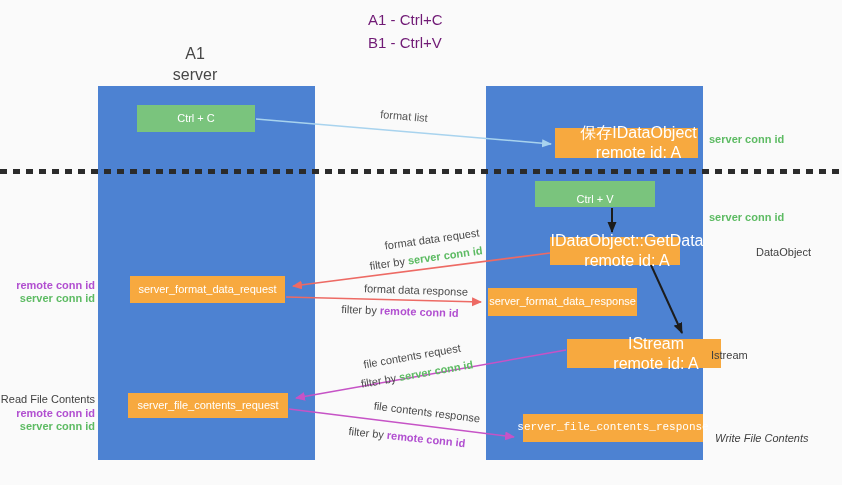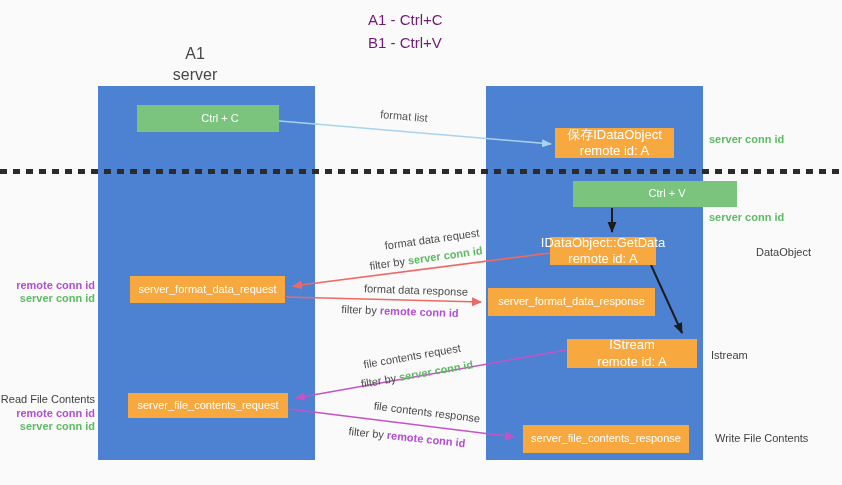--- a/index.html
+++ b/index.html
@@ -8,23 +8,23 @@
     background:var(--background,#fafafa);
     font-family:"Liberation Sans", sans-serif;
   }
   .title { position:absolute; left:368px; top:9px; font-size:15px; color:#701a75; line-height:1.5; }
   .lane { position:absolute; top:86px; width:217px; height:374px; background:var(--lane-blue,#4d82d2); }
   .lane-header { position:absolute; top:44px; width:200px; text-align:center; font-size:16px; color:#474747; line-height:1.3; }
   .divider { position:absolute; left:0; top:169px; width:842px; height:5px;
     background:repeating-linear-gradient(90deg, #2b2b2b 0 7px, transparent 7px 13px); }
   .node { position:absolute; display:flex; flex-direction:column; align-items:center; justify-content:center;
     color:#ffffff; font-size:11px; line-height:1.25; text-align:center; }
-  .node.green { background:var(--node-green,#7ac47d);padding-left:24px; }
+  .node.green { background:var(--node-green,#7ac47d); }
   .node.orange { background:var(--node-orange,#f7a93f); }
-  .node.two-line { font-size:13px; }
+  .node.two-line { font-size:16px;padding-left:24px; }
   .edge-label { position:absolute; white-space:nowrap; font-size:11px; color:#4a4a4a; }
   .side-label { position:absolute; font-size:11px; color:var(--text-dark,#3f3f3f); white-space:nowrap; }
   .left-note { position:absolute; left:0; width:95px; text-align:right; font-size:11px; white-space:nowrap; }
   .left-note.plain { color:var(--text-dark,#3f3f3f); }
   .green-text { color:var(--text-green,#5dbb63); font-weight:bold; }
   .purple-text { color:var(--text-purple,#b14fd0); font-weight:bold; }
   svg.arrows { position:absolute; left:0; top:0; pointer-events:none; }
 </style>
 </head>
 <body>
@@ -72,47 +72,47 @@
 
   <div class="node green" style="left:137px;top:105px;width:118px;height:27px;">
     <span>Ctrl + C</span>
   </div>
 
   <div class="node orange two-line" style="left:555px;top:128px;width:119px;height:30px;">
     <span>保存IDataObject</span>
     <span>remote id: A</span>
   </div>
 
-  <div class="node green" style="left:573px;top:181px;width:140px;height:26px;">
+  <div class="node green" style="left:535px;top:181px;width:120px;height:26px;justify-content:flex-end;">
     <span>Ctrl + V</span>
   </div>
 
   <div class="node orange two-line" style="left:550px;top:237px;width:106px;height:28px;">
     <span>IDataObject::GetData</span>
     <span>remote id: A</span>
   </div>
 
   <div class="node orange" style="left:130px;top:276px;width:155px;height:27px;justify-content:center;">
     <span>server_format_data_request</span>
   </div>
 
-  <div class="node orange" style="left:488px;top:288px;width:167px;height:28px;">
+  <div class="node orange" style="left:488px;top:288px;width:149px;height:28px;">
     <span>server_format_data_response</span>
   </div>
 
   <div class="node orange two-line" style="left:567px;top:339px;width:130px;height:29px;">
     <span>IStream</span>
     <span>remote id: A</span>
   </div>
 
   <div class="node orange" style="left:128px;top:393px;width:160px;height:25px;text-align:center;">
     <span>server_file_contents_request</span>
   </div>
 
-  <div class="node orange" style="left:523px;top:425px;width:166px;height:28px;">
+  <div class="node orange" style="left:523px;top:414px;width:180px;height:28px;font-family:Liberation Mono, monospace;">
     <span>server_file_contents_response</span>
   </div>
 
   <div class="edge-label" style="left:404px;top:116px;transform:translate(-50%,-50%) rotate(5deg);color:#555;">format list</div>
 
   <div class="edge-label" style="left:432px;top:239px;transform:translate(-50%,-50%) rotate(-8deg);">format data request</div>
   <div class="edge-label" style="left:426px;top:258px;transform:translate(-50%,-50%) rotate(-8deg);">
     <span>filter by</span>
     <span class="green-text">server conn id</span>
   </div>
@@ -132,21 +132,21 @@
   <div class="edge-label" style="left:427px;top:412px;transform:translate(-50%,-50%) rotate(7deg);">file contents response</div>
   <div class="edge-label" style="left:407px;top:437px;transform:translate(-50%,-50%) rotate(6deg);">
     <span>filter by</span>
     <span class="purple-text">remote conn id</span>
   </div>
 
   <div class="side-label green-text" style="left:709px;top:133px;">server conn id</div>
   <div class="side-label green-text" style="left:709px;top:211px;">server conn id</div>
   <div class="side-label" style="left:711px;top:246px;margin-left:45px;">DataObject</div>
   <div class="side-label" style="left:711px;top:349px;">Istream</div>
-  <div class="side-label" style="left:715px;top:432px;">Write File Contents</div>
+  <div class="side-label" style="left:715px;top:432px;font-style:italic;">Write File Contents</div>
 
   <div class="left-note purple-text" style="top:279px;">remote conn id</div>
   <div class="left-note green-text" style="top:292px;">server conn id</div>
   <div class="left-note plain" style="top:393px;">Read File Contents</div>
   <div class="left-note purple-text" style="top:407px;">remote conn id</div>
   <div class="left-note green-text" style="top:420px;">server conn id</div>
 
 </div>
 
 </body></html>

